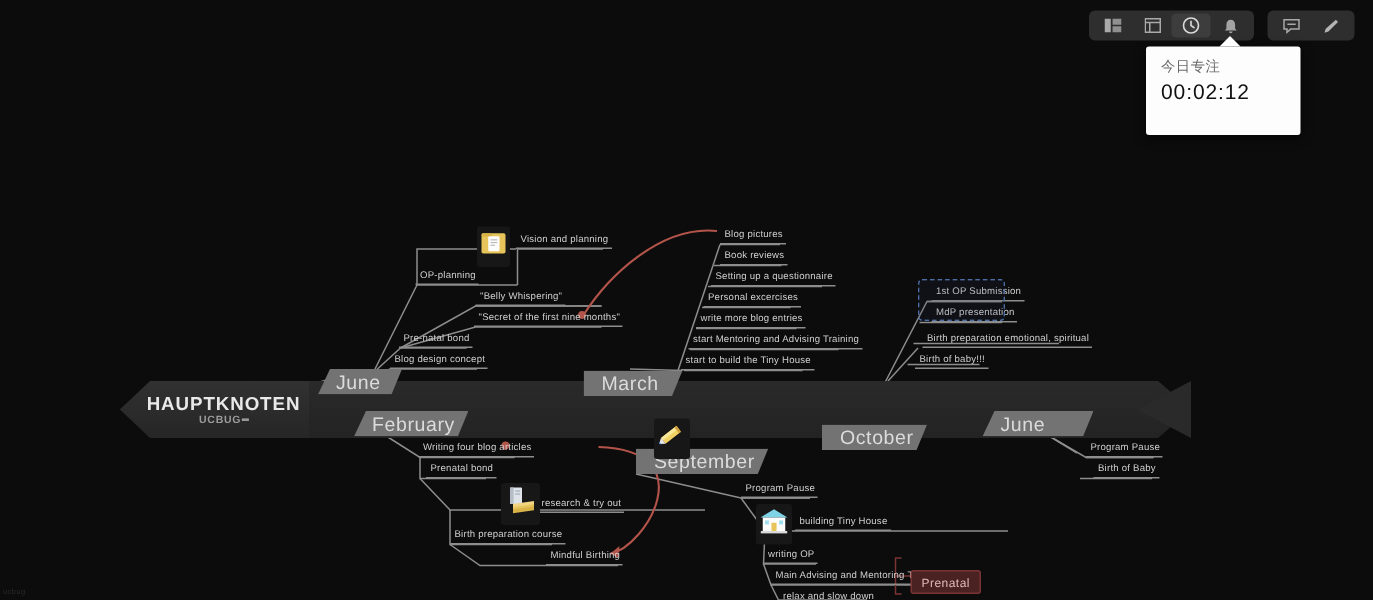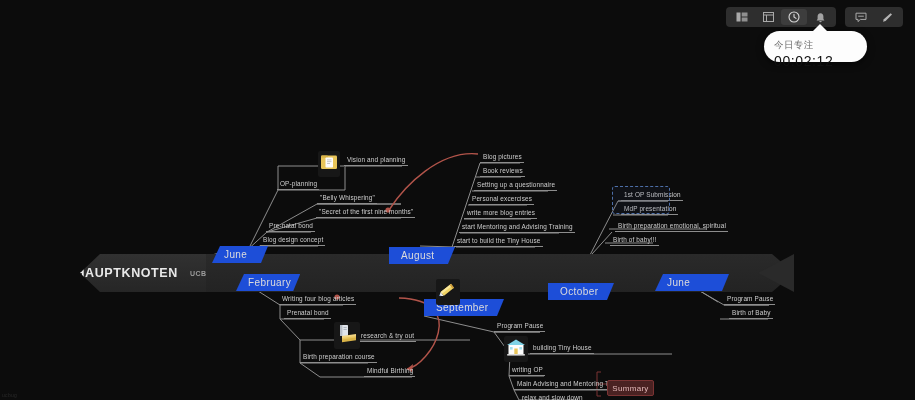--- a/index.html
+++ b/index.html
@@ -21,22 +21,22 @@
     width: 26px; height: 16px;
     display: flex; align-items: center; justify-content: center;
     border-radius: 3px; cursor: pointer;
   }
   .tb-btn.active { background: #3d3d3d; }
   .tb-btn svg { display: block; }
 
   
   .tooltip {
     position: absolute; left: 764px; top: 31px;
-    width: 103px; height: 31px;
-    background: #fdfdfd; border-radius: 16px;
+    width: 103px; height: 59px;
+    background: #fdfdfd; border-radius: 2px;
     box-shadow: 0 2px 7px rgba(0,0,0,.6);
     padding: 7px 10px; z-index: 45;
   }
   .tooltip::before {
     content: ""; position: absolute; top: -7px; left: 49px;
     border-left: 7px solid transparent; border-right: 7px solid transparent;
     border-bottom: 7px solid #fdfdfd;
   }
   .tt-label { font-size: 9.5px; color: #6a6a6a; letter-spacing: .4px; line-height: 13px; }
   .tt-time  { font-size: 14px; color: #111; letter-spacing: .6px; margin-top: 2px; line-height: 17px; }
@@ -45,33 +45,33 @@
   .spine {
     position: absolute; left: 80px; top: 254px;
     width: 714px; height: 38px;
     background: linear-gradient(180deg, #2a2a2a 0%, #232323 100%);
     clip-path: polygon(0 50%, 22px 0, 692px 0, 714px 50%, 692px 100%, 22px 100%);
   }
   .root-node {
     position: absolute; left: 80px; top: 254px; width: 126px; height: 38px;
     background: linear-gradient(180deg, #313131 0%, #262626 100%);
     clip-path: polygon(0 50%, 20px 0, 126px 0, 126px 100%, 20px 100%);
-    display: flex; flex-direction: row; align-items: center; justify-content: center;
+    display: flex; flex-direction: column; align-items: center; justify-content: center;
   }
   .root-title { font-size: 12.5px; font-weight: bold; color: #e9e9e9; letter-spacing: .6px; margin-left: 12px; }
   .root-sub   { font-size: 7px; font-weight: bold; color: #9c9c9c; letter-spacing: .5px; margin-left: 12px; margin-top: 1px; }
   .root-sub .dots { letter-spacing: -1px; }
 
   
   .month {
     position: absolute; height: 17px;
-    background: #1d4ed8;
+    background: #737373;
     display: flex; align-items: center;
     padding: 0 9px 0 12px;
-    font-size: 10px; color: #dcdcdc; letter-spacing: .4px;
+    font-size: 13px; color: #dcdcdc; letter-spacing: .4px;
     clip-path: polygon(0 0, 100% 0, calc(100% - 7px) 100%, 0 100%);
   }
   .month.lead { clip-path: polygon(8px 0, 100% 0, calc(100% - 7px) 100%, 0 100%); }
 
   
   .leaf {
     position: absolute; height: 11px; white-space: nowrap;
     font-size: 6.4px; color: #cfcfcf; letter-spacing: .15px;
     border-bottom: 1px solid #8d8d8d;
     padding: 0 2px 1px 3px; line-height: 10px;
@@ -192,21 +192,21 @@
   <div class="root-node">
     <div class="root-title">HAUPTKNOTEN</div>
     <div class="root-sub">
       <span>UCBUG</span><span class="dots">▪▪▪</span>
     </div>
   </div>
 
   <div id="months-host">
       <div class="month lead" style="left: 212px; top: 246px; min-width: 56px;">June</div>
       <div class="month lead" style="left: 236px; top: 274px; min-width: 50px;">February</div>
-      <div class="month" style="left: 389px; top: 247px; min-width: 66px;">August</div>
+      <div class="month" style="left: 389px; top: 247px; min-width: 66px;">March</div>
       <div class="month" style="left: 424px; top: 299px; min-width: 80px;">September</div>
       <div class="month" style="left: 548px; top: 247px; min-width: 66px; margin-top: 36px;">October</div>
       <div class="month lead" style="left: 655px; top: 274px; min-width: 74px;">June</div>
     </div>
 
   <div id="leaves-host">
       <div class="leaf" style="left: 344px; top: 155px; min-width: 59px;">Vision and planning</div>
       <div class="leaf" style="left: 277px; top: 179px; min-width: 37px;">OP-planning</div>
       <div class="leaf" style="left: 317px; top: 193px; min-width: 49px;">"Belly Whispering"</div>
       <div class="leaf" style="left: 316px; top: 207px; min-width: 84px;">"Secret of the first nine months"</div>
@@ -286,21 +286,21 @@
         <rect x="8.3" y="10.5" width="3.4" height="5.5" fill="#e8c55a"></rect>
         <rect x="4" y="9" width="2.6" height="2.6" fill="#9fe0ef"></rect>
         <rect x="13.4" y="9" width="2.6" height="2.6" fill="#9fe0ef"></rect>
         <rect x="1.2" y="16" width="17.6" height="1.6" fill="#d9d9d9"></rect>
       </svg>
     </span>
   </div>
 
   <div class="sel-box"></div>
 
-  <div class="summary">Summary</div>
+  <div class="summary">Prenatal</div>
 
   <div class="toolbar">
     <div class="tb-group">
       <div class="tb-btn">
         <span>
           <svg width="12" height="10" viewBox="0 0 12 10">
               <rect x=".5" y=".5" width="4" height="9" fill="#a9a9a9"></rect>
               <rect x="5.7" y=".5" width="5.8" height="4" fill="#8f8f8f"></rect>
               <rect x="5.7" y="5.5" width="5.8" height="4" fill="#8f8f8f"></rect>
             </svg>

